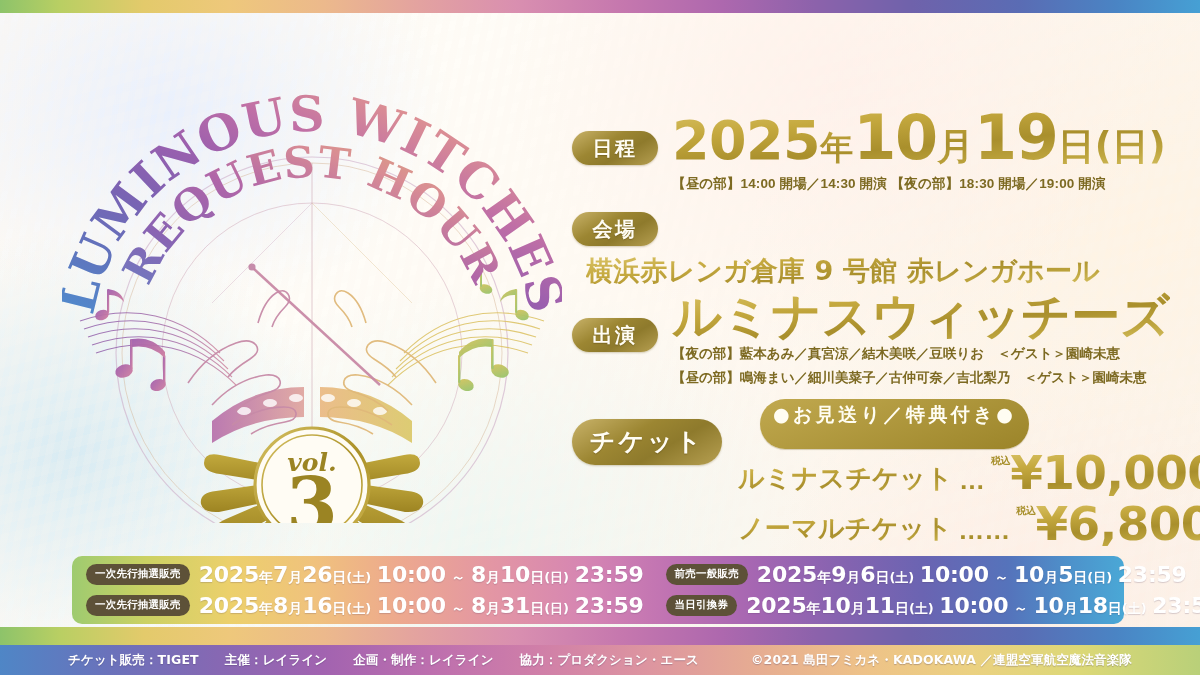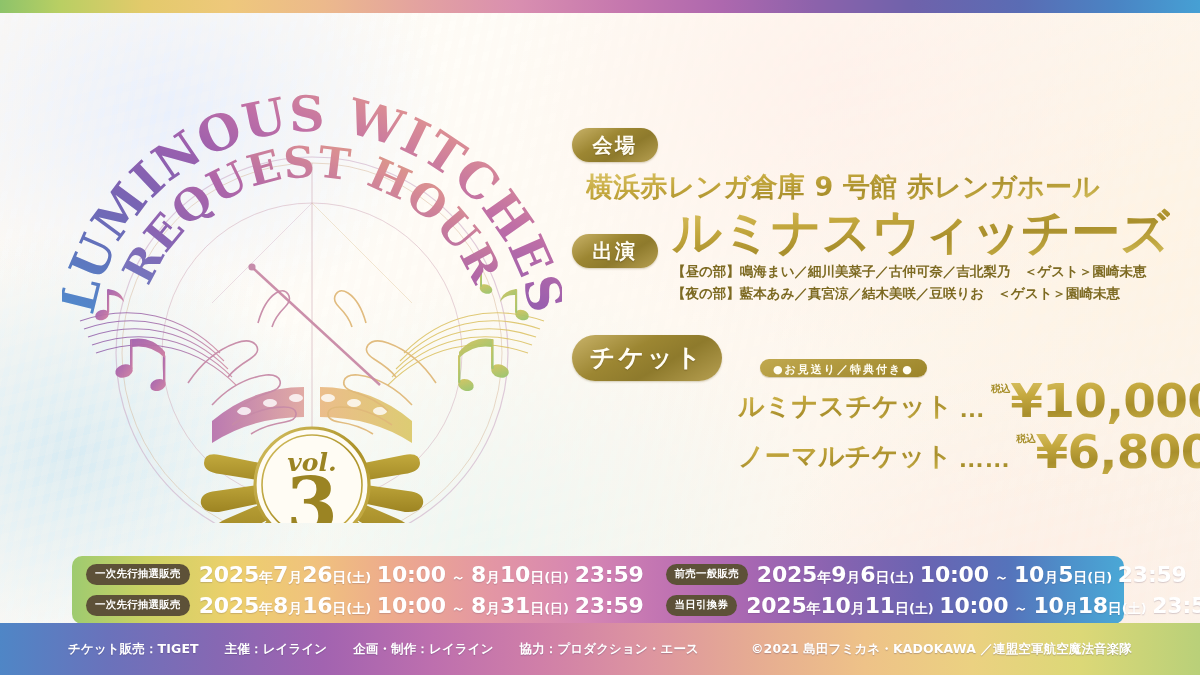--- a/index.html
+++ b/index.html
@@ -99,25 +99,24 @@
     font-family:"DejaVu Sans","Liberation Sans",sans-serif;
   }
   .cast-line{
     font-size:13.5px; font-weight:bold; color:#7d6a22; white-space:nowrap;
     margin-top:4px;
   }
 
   .badge-bonus{
     display:inline-block;
     background:linear-gradient(160deg,#c1a94f,#9b8429);
-    color:#fffdf2; font-size:11px; font-weight:bold;
-    padding:3px 13px 0; border-radius:999px; letter-spacing:.18em;
+    color:#fffdf2; font-size:19px; font-weight:bold;
+    padding:3px 13px 21px; border-radius:999px; letter-spacing:.18em;
     font-family:"DejaVu Sans","Liberation Sans",sans-serif;
     box-shadow:0 1px 1px rgba(120,100,40,.3);
-    margin-top:44px;
   }
   .price-row{ display:flex; align-items:flex-end; white-space:nowrap; }
   .price-label{
     font-size:26px; font-weight:bold; letter-spacing:.01em;
     font-family:"DejaVu Sans","Liberation Sans",sans-serif;
   }
   .price-dots{ font-size:26px; font-weight:bold; margin:0 4px 0 6px; }
   .tax-wrap{ display:flex; align-items:flex-end; }
   .tax-mark{ font-size:10px; font-weight:bold; margin:0 0 28px 2px; letter-spacing:-.04em;}
   .price-num{
@@ -160,21 +159,21 @@
     margin-left:9px; color:#ffffff; font-weight:bold; white-space:nowrap;
     font-family:"DejaVu Sans","Liberation Sans",sans-serif;
     text-shadow:0 1px 1px rgba(80,60,90,.22);
   }
   .sched-text .b{ font-size:22px; letter-spacing:-.01em; }
   .sched-text .s{ font-size:14px; }
   .sched-text .t{ font-size:13px; }
 
   
   #footer{
-    position:absolute; left:0; right:0; bottom:0; height:52px;
+    position:absolute; left:0; right:0; bottom:0; height:30px;
     background:linear-gradient(90deg,
       #4f86c6 0%, #6a72bb 9%, #8668b3 18%, #a263b0 27%,
       #bd6fae 36%, #d07fa8 45%, #dd95a0 54%, #e6ac92 63%,
       #eec288 72%, #ebd181 81%, #dcd877 90%, #b9d079 100%);
     display:flex; align-items:center; justify-content:center;
   }
   #footer .credits{
     color:#ffffff; font-size:12.5px; font-weight:bold; letter-spacing:.01em;
     font-family:"DejaVu Sans","Liberation Sans",sans-serif;
     text-shadow:0 1px 1px rgba(70,55,95,.3); white-space:nowrap;
@@ -349,32 +348,41 @@
           <textPath href="#arcOuter" startOffset="50%" text-anchor="middle">LUMINOUS WITCHES</textPath>
         </text>
         <text font-family="DejaVu Serif, Liberation Serif, serif" font-size="43" font-weight="bold" fill="url(#gArc2)" letter-spacing="1">
           <textPath href="#arcInner" startOffset="50%" text-anchor="middle">REQUEST HOUR</textPath>
         </text>
       </svg>
     </div>
 
     <div id="info">
 
+      <div class="row" style="margin-top:-2px;">
+        <div class="pill pill-date">日程</div>
+        <div style="margin-left:14px;">
+          <div class="date-main goldtext">
+            <span class="num">2025</span><span class="kan">年</span><span class="num2">10</span><span class="kan2">月</span><span class="num2">19</span><span class="kan2">日</span><span class="kan2">(日)</span>
+          </div>
+          <div class="date-sub">【昼の部】14:00 開場／14:30 開演 【夜の部】18:30 開場／19:00 開演</div>
+        </div>
+      </div>
 
       <div class="row" style="margin-top:14px;flex-direction:column;">
         <div class="pill pill-venue">会場</div>
         <div class="venue-text goldtext" style="margin-left:14px;margin-top:11px;">横浜赤レンガ倉庫 9 号館 赤レンガホール</div>
       </div>
 
       <div class="row" style="margin-top:8px;">
         <div class="pill pill-cast">出演</div>
         <div style="margin-left:14px;">
           <div class="cast-main goldtext">ルミナスウィッチーズ</div>
+          <div class="cast-line">【夜の部】藍本あみ／真宮涼／結木美咲／豆咲りお　＜ゲスト＞園崎未恵</div>
           <div class="cast-line" style="margin-top:6px;">【昼の部】鳴海まい／細川美菜子／古仲可奈／吉北梨乃　＜ゲスト＞園崎未恵</div>
-          <div class="cast-line">【夜の部】藍本あみ／真宮涼／結木美咲／豆咲りお　＜ゲスト＞園崎未恵</div>
         </div>
       </div>
 
       <div class="row" style="margin-top:12px;">
         <div class="pill pill-ticket">チケット</div>
         <div style="margin-left:16px;">
           <div style="margin-left:22px;">
             <span class="badge-bonus">
               <span>●</span><span>お見送り／特典付き</span><span>●</span>
             </span>

